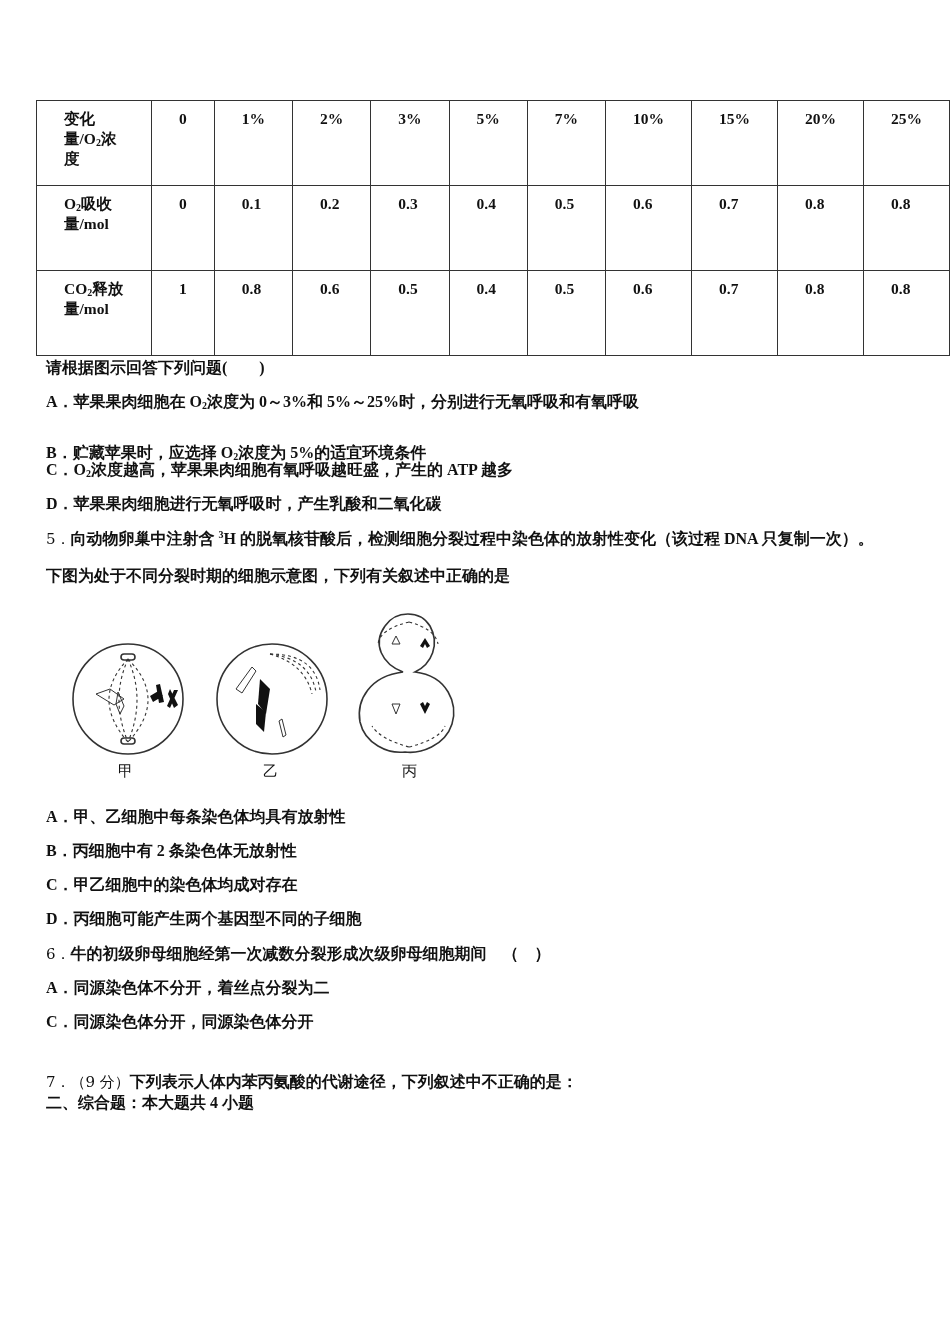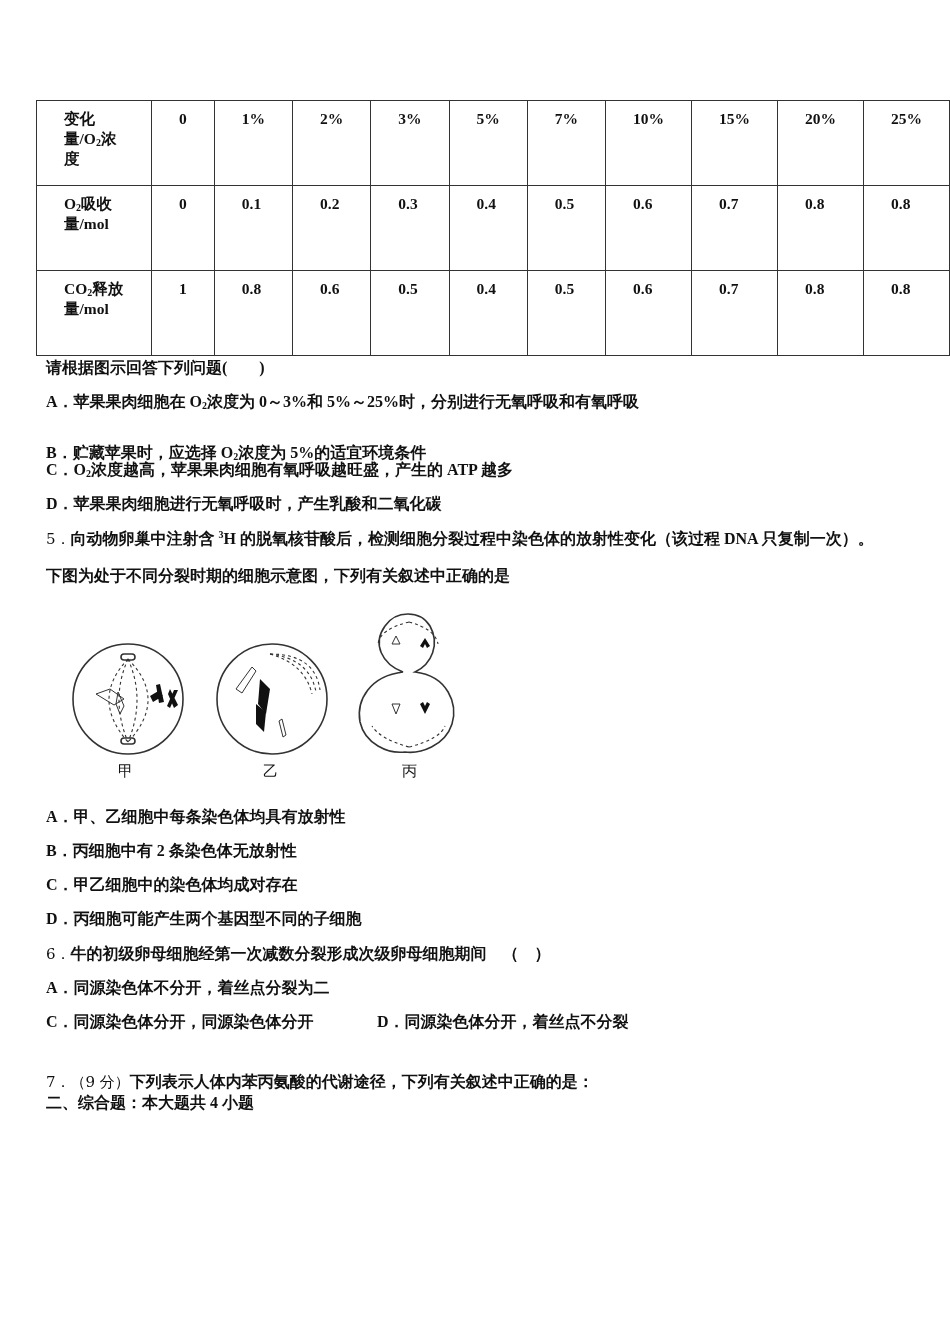--- a/index.html
+++ b/index.html
@@ -131,19 +131,18 @@
   </div>
 
   <div class="line b" style="top:806px"><span class="opt-letter">A．</span><span>甲、乙细胞中每条染色体均具有放射性</span></div>
   <div class="line b" style="top:840px"><span class="opt-letter">B．</span><span>丙细胞中有 2 条染色体无放射性</span></div>
   <div class="line b" style="top:874px"><span class="opt-letter">C．</span><span>甲乙细胞中的染色体均成对存在</span></div>
   <div class="line b" style="top:908px"><span class="opt-letter">D．</span><span>丙细胞可能产生两个基因型不同的子细胞</span></div>
 
   <div class="line b" style="top:943px"><span class="num">6．</span><span>牛的初级卵母细胞经第一次减数分裂形成次级卵母细胞期间　（　）</span></div>
   <div class="line b" style="top:977px"><span class="opt-letter">A．</span><span>同源染色体不分开，着丝点分裂为二</span></div>
   <div class="line b" style="top:1011px"><span class="opt-letter">C．</span><span>同源染色体分开，同源染色体分开</span></div>
-  <div class="line b" style="top:1011px;left:377px"><span class="opt-letter">D．</span><span>同源染色体分开，着丝点不分裂</span></div>
 
   <div class="line b" style="top:1092px">二、综合题：本大题共 4 小题</div>
 
-  <div class="line b" style="top:1071px"><span class="num">7．</span><span class="num">（9 分）</span><span>下列表示人体内苯丙氨酸的代谢途径，下列有关叙述中正确的是：</span></div>
+  <div class="line b" style="top:1071px"><span class="num">7．</span><span class="num">（9 分）</span><span>下列表示人体内苯丙氨酸的代谢途径，下列叙述中不正确的是：</span></div>
 
 </div>
 
 </body></html>

